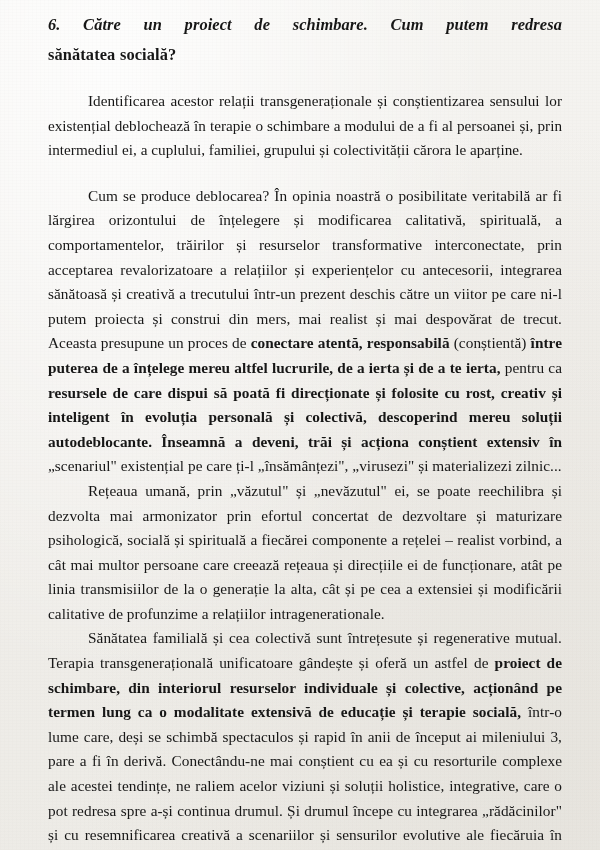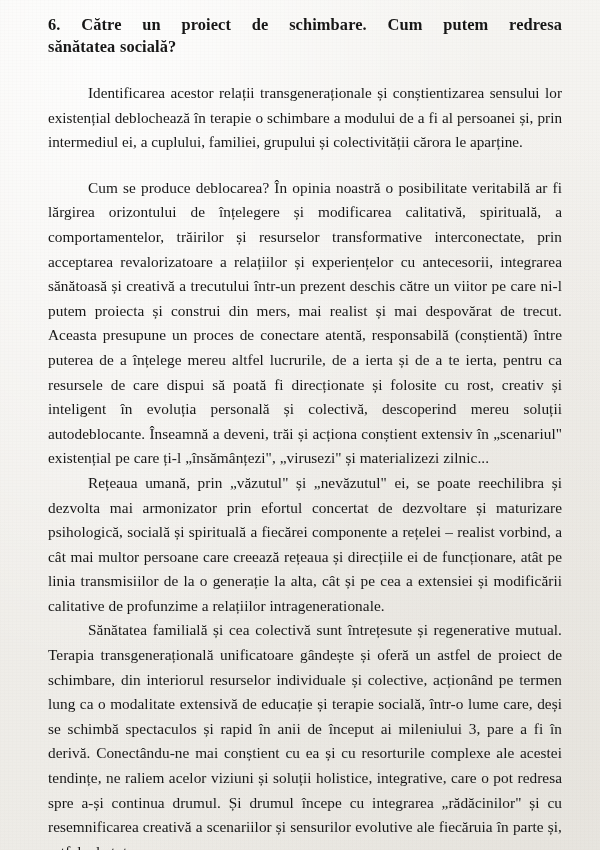--- a/index.html
+++ b/index.html
@@ -45,22 +45,22 @@
   h1.heading {
     font-size: 16.4px;
     line-height: 21.5px;
     font-weight: bold;
     margin: 0 0 24px 0;
     text-align: justify;
     text-align-last: left;
     letter-spacing: 0.1px;
     word-spacing: 0.4px;
   }
-  h1.heading .l1 { display: block; text-align: justify; text-align-last: justify; }
-  h1.heading .l2 { display: block; }
+  h1.heading .l1 { display: block; text-align: justify; text-align-last: justify; font-style: italic; }
+  h1.heading .l2 { display: block; margin-top: 8px; }
 
   p {
     margin: 0;
     font-size: 15.3px;
     line-height: 24.6px;
     text-align: justify;
     text-align-last: left;
     text-indent: 40px;
     letter-spacing: 0.05px;
     -webkit-hyphens: none;
@@ -68,21 +68,21 @@
   }
   p.lead {
     font-weight: normal;
     margin-bottom: 21px;
     font-size: 15.2px;
     letter-spacing: 0.02px;
   }
   p.body {
     margin-bottom: 0px;
   }
-  b { font-weight: normal; }
+  b { font-weight: bold; }
 </style>
 </head>
 <body>
 
 <div class="page">
   <div class="content">
 
     <h1 class="heading">
       <span class="l1">6. Către un proiect de schimbare. Cum putem redresa</span>
       <span class="l2">sănătatea socială?</span>

